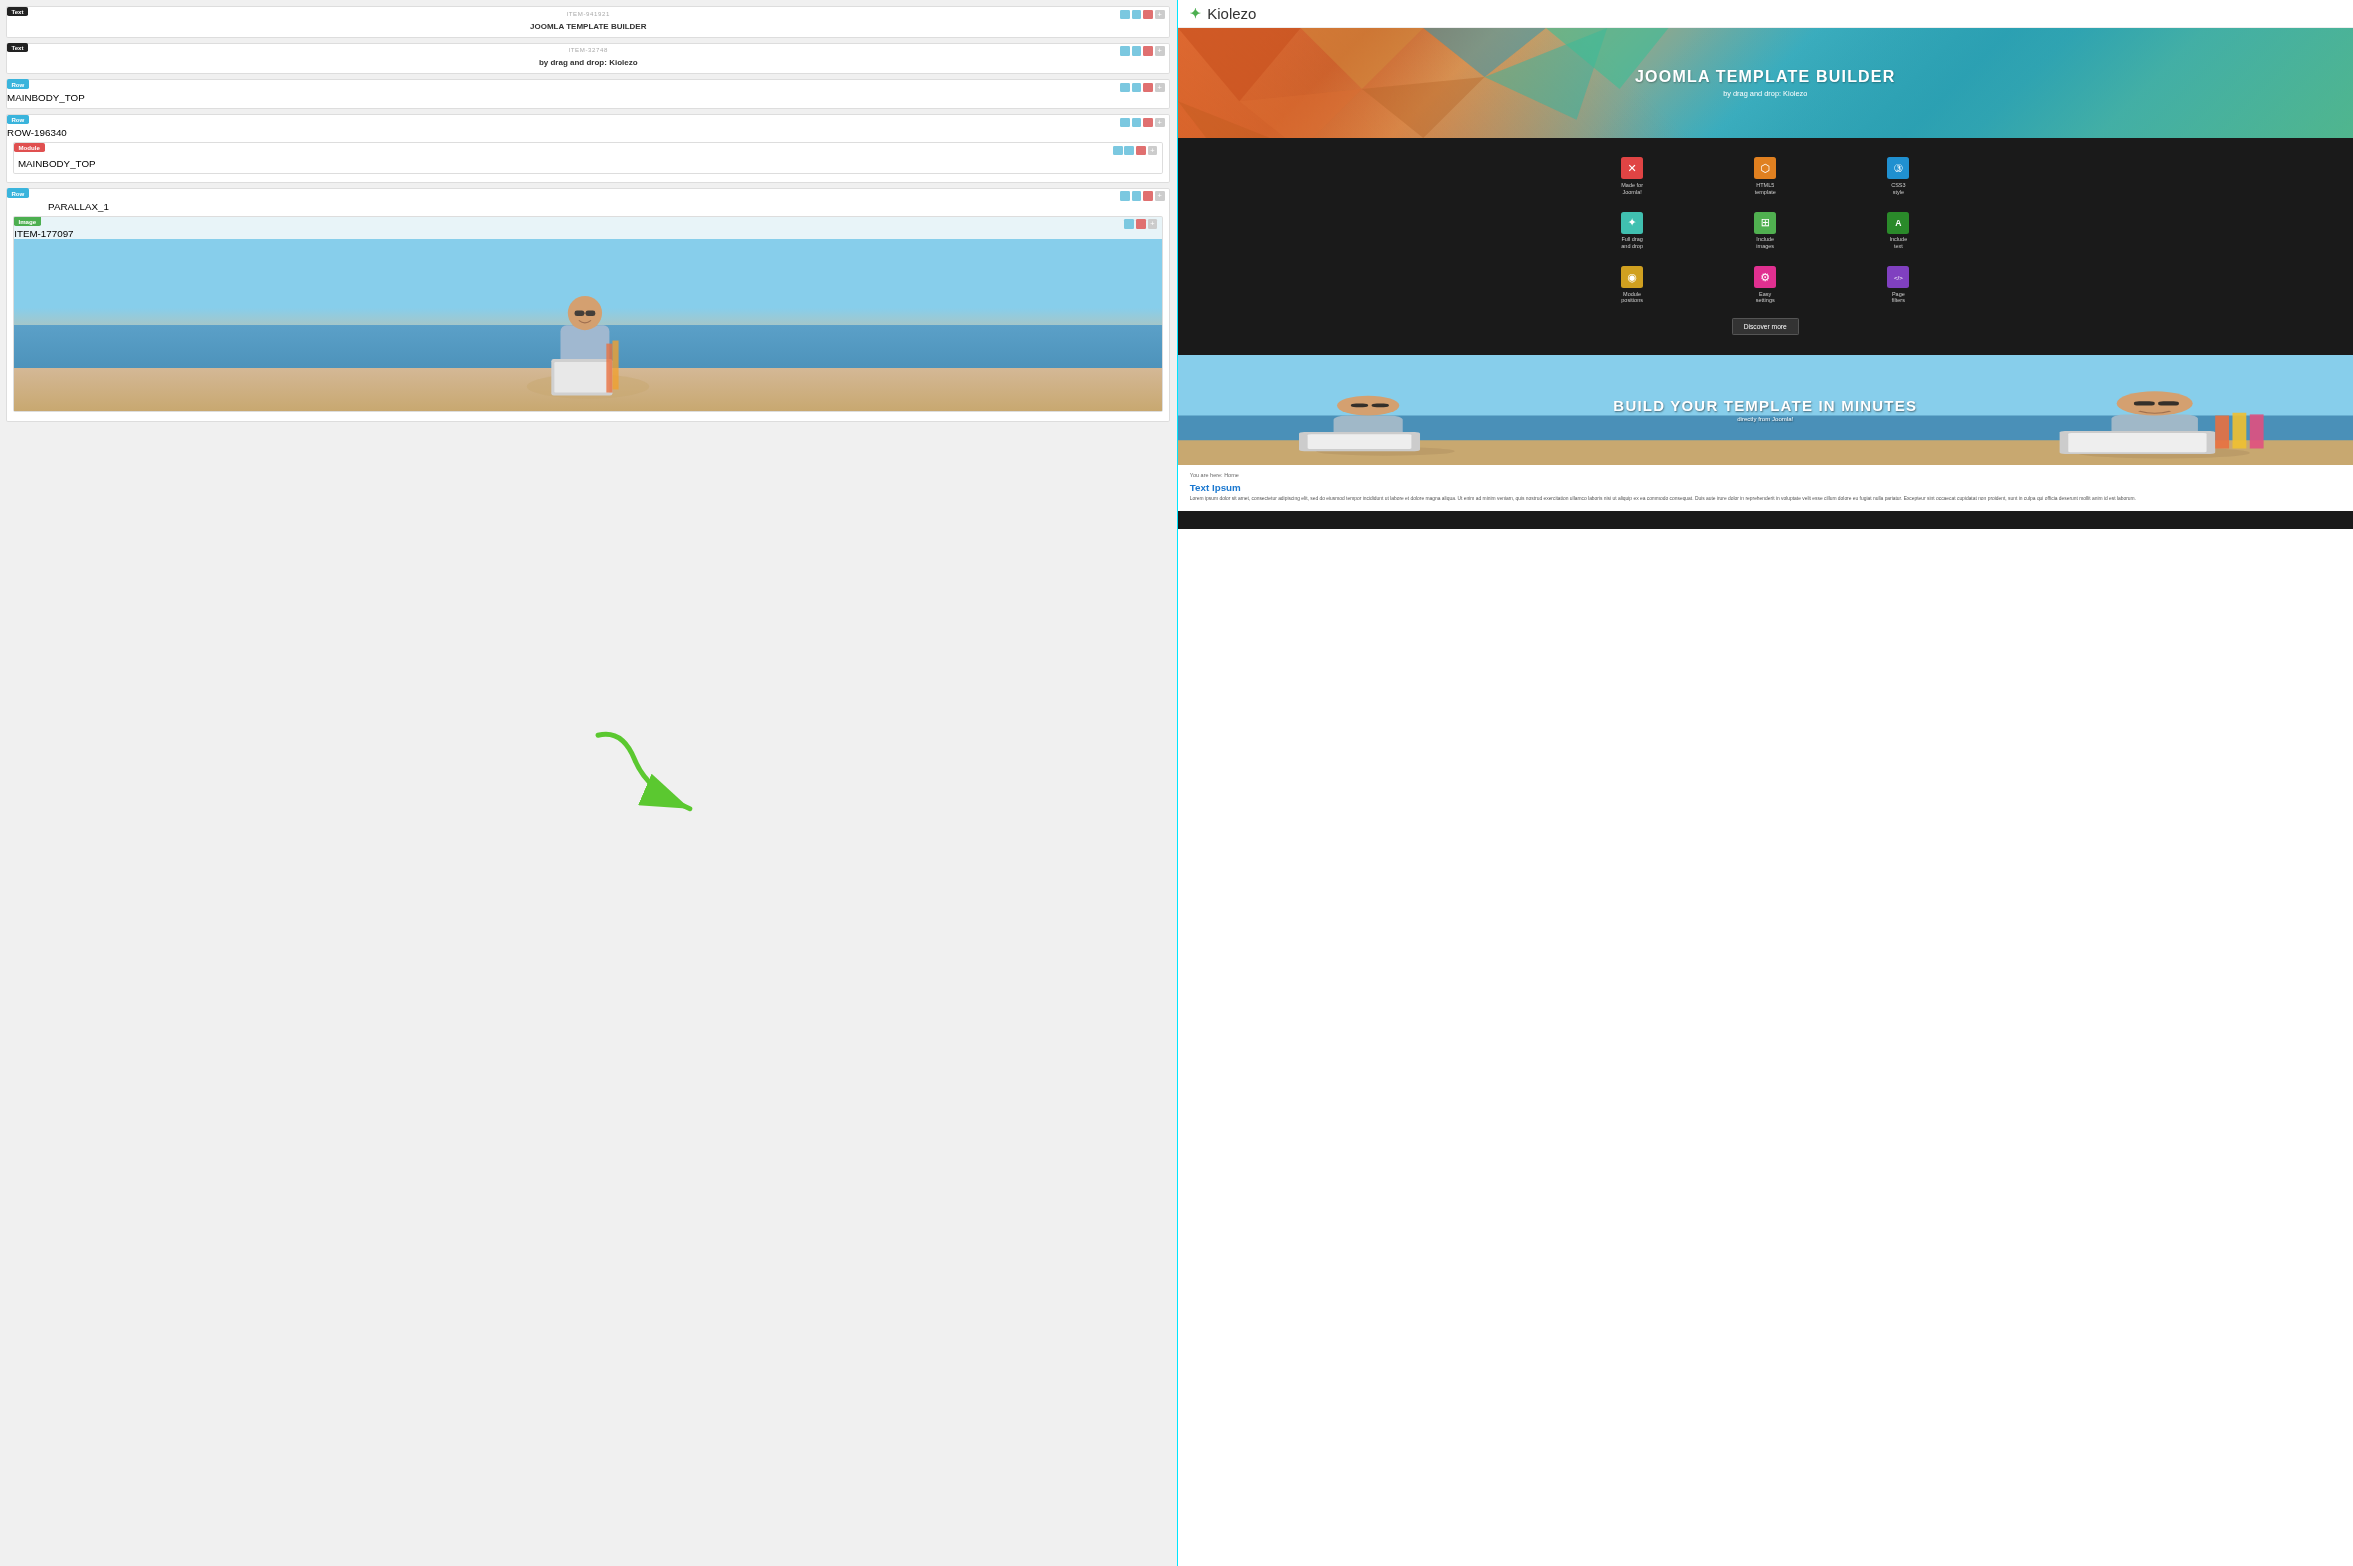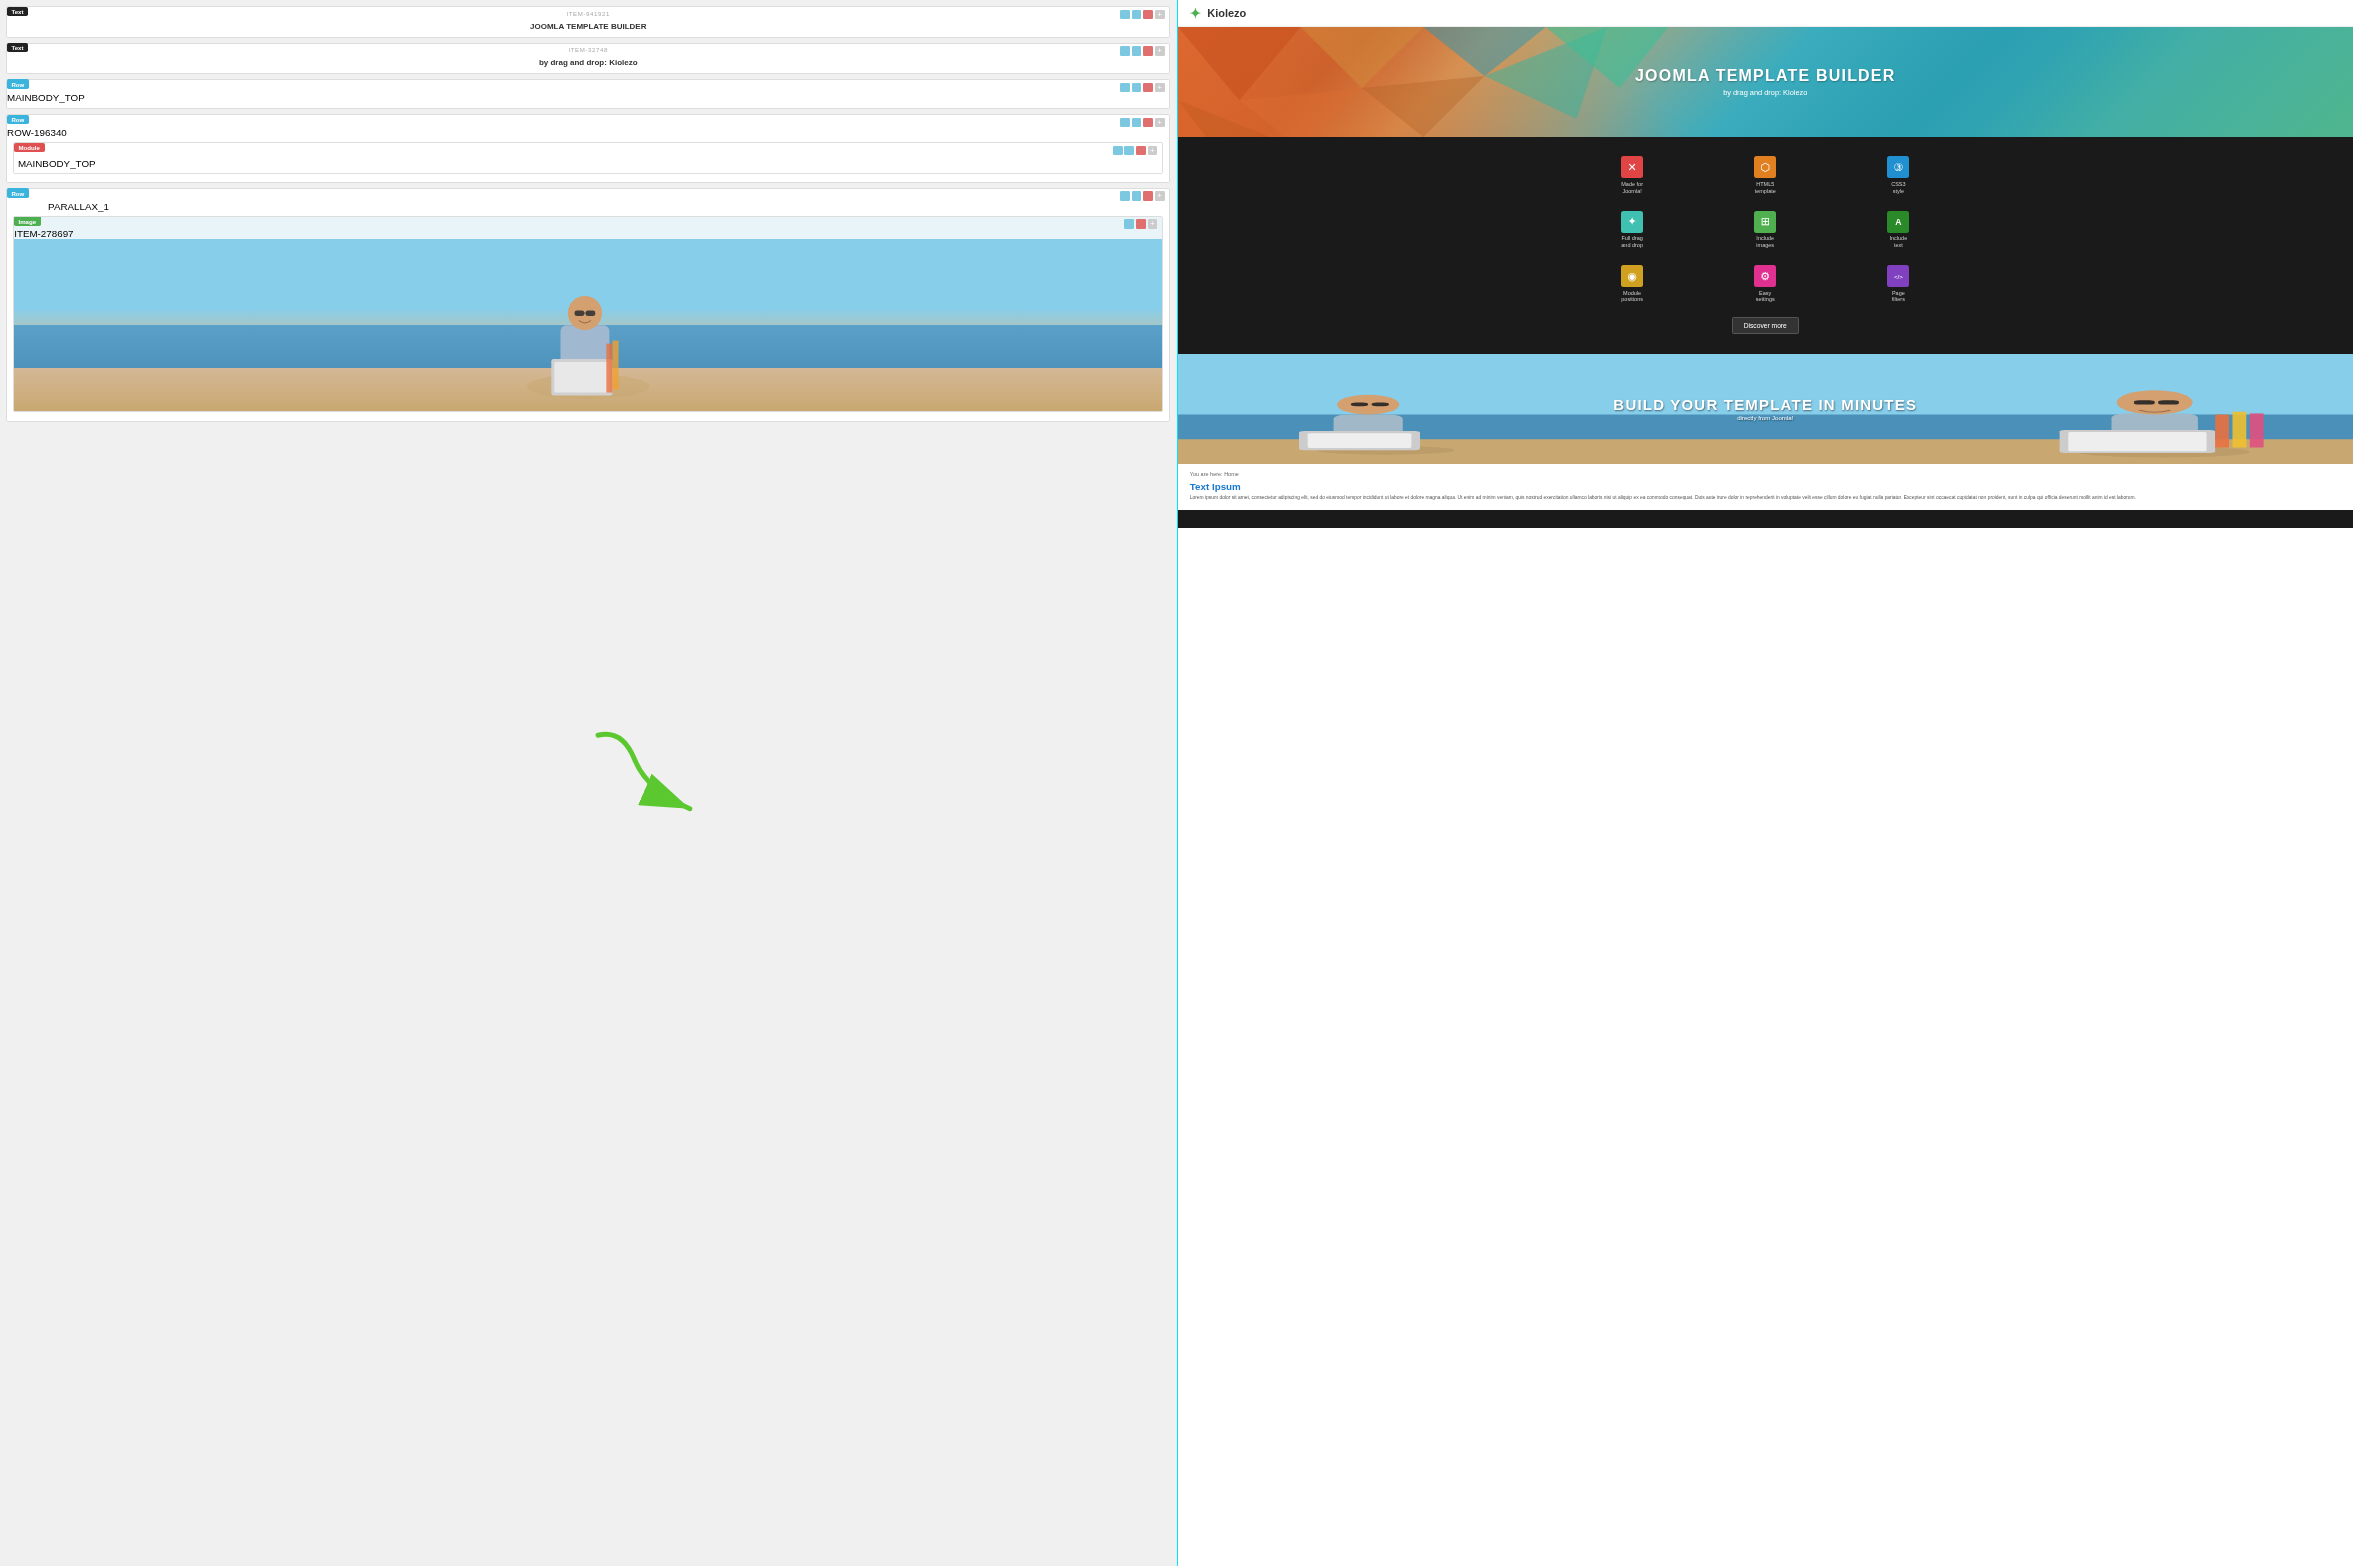--- a/index.html
+++ b/index.html
@@ -153,23 +153,23 @@
       border-bottom: 0.6px solid #eee;
     }
 
     .nav-logo {
       color: #4caf50;
       font-size: 13.5px;
       font-weight: bold;
     }
 
     .nav-brand {
-      font-size: 11px;
+      font-size: 15px;
       color: #333;
-      font-weight: 700;
+      font-weight: 400;
     }
 
     
     .hero-section {
       background: linear-gradient(135deg, #e07040 0%, #c06030 15%, #d4a060 25%, #40b0c0 50%, #30a0b0 65%, #60c0a0 80%, #50b890 100%);
       padding: 24.5px 12.3px;
       text-align: center;
       min-height: 110px;
       display: flex;
       flex-direction: column;
@@ -427,21 +427,21 @@
     </div>
     <div class="item-label" style="margin-top: 12.3px; margin-left: 41px;">PARALLAX_1</div>
 
     <div class="image-preview">
       <span class="tag tag-image">Image</span>
       <div class="action-icons">
         <span class="icon-btn icon-btn-blue"></span>
         <span class="icon-btn icon-btn-red"></span>
         <span class="icon-btn icon-btn-plus">+</span>
       </div>
-      <div class="item-label" style="margin-top: 11px;">ITEM-278697</div>
+      <div class="item-label" style="margin-top: 11px;">ITEM-177097</div>
 
       <div class="beach-image">
         <div class="water-bg"></div>
         <div class="sand-bg"></div>
 
         <svg style="position:absolute;bottom:0;left:50%;transform:translateX(-50%);z-index:3;" width="159" height="147" viewBox="0 0 260 240">
 
           <ellipse cx="130" cy="200" rx="100" ry="20" fill="#c8a870" opacity="0.5"></ellipse>
 
           <rect x="85" y="100" width="80" height="100" rx="10" fill="#a0b8d0"></rect>

